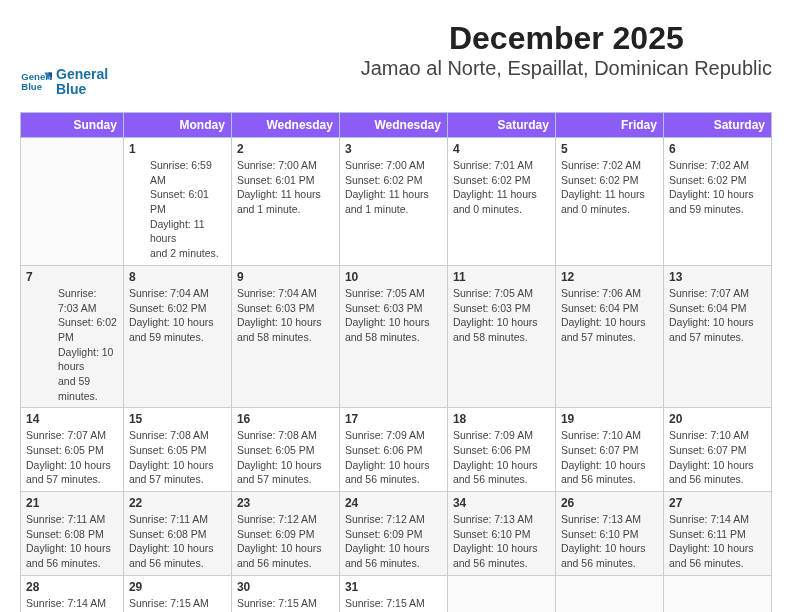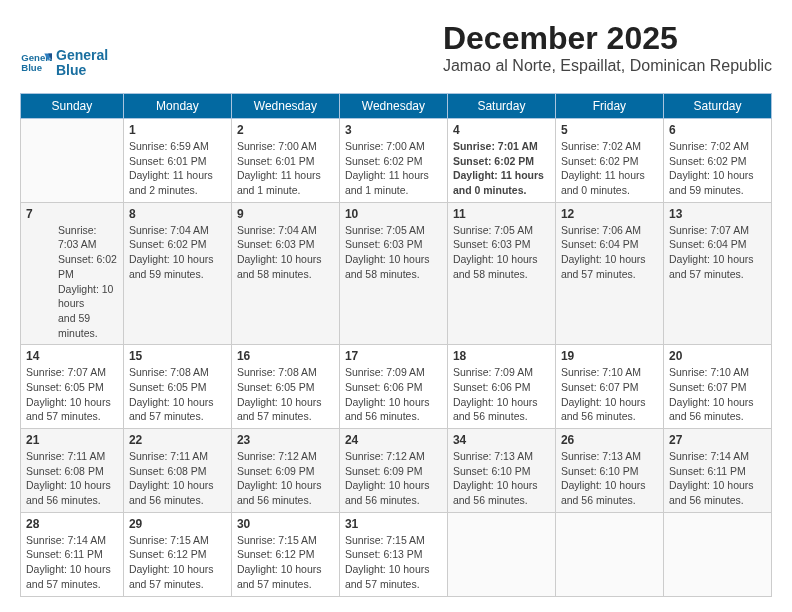--- a/index.html
+++ b/index.html
@@ -20,51 +20,51 @@
       color: #1a6fa0;
       font-weight: bold;
       line-height: 1.1;
     }
     .logo-icon {
       width: 32px;
       height: 32px;
       margin-right: 4px;
     }
     .title-section {
-      text-align: left;
-      margin-bottom: 4px;
+      text-align: center;
+      margin-bottom: 18px;
     }
     .month-title {
       font-size: 32px;
       font-weight: bold;
       color: #222;
     }
     .location-subtitle {
-      font-size: 16px;
+      font-size: 20px;
       color: #444;
       margin-bottom: 8px;
     }
     .top-row {
       display: flex;
       justify-content: space-between;
       align-items: flex-end;
       margin-bottom: 6px;
     }
     table {
       width: 100%;
       border-collapse: collapse;
       font-size: 11px;
     }
     thead tr th {
-      background-color: #0369a1;
+      background-color: #8b5cf6;
       color: #fff;
       padding: 5px 6px;
-      text-align: center;
+      text-align: right;
       font-size: 12px;
-      font-weight: normal;
+      font-weight: bold;
       border: 1px solid #aac4de;
     }
     tbody tr td {
       border: 1px solid #ccc;
       vertical-align: top;
       padding: 4px 5px;
       width: 105px;
       min-height: 80px;
       color: #333;
       font-size: 10.5px;
@@ -124,42 +124,42 @@
         <th>Saturday</th>
         <th>Friday</th>
         <th>Saturday</th>
       </tr>
   </thead>
   <tbody id="calendar-body">
   <tr>
         <td class="empty"></td>
         <td>
           <span class="day-number">1</span>
-          <div class="day-info" style="white-space: pre-line;">Sunrise: 6:59 AM
+          <div class="day-info" style="white-space: pre-line; margin-left: 21px;">Sunrise: 6:59 AM
 Sunset: 6:01 PM
 Daylight: 11 hours
 and 2 minutes.</div>
         </td>
         <td>
           <span class="day-number">2</span>
           <div class="day-info" style="white-space: pre-line;">Sunrise: 7:00 AM
 Sunset: 6:01 PM
 Daylight: 11 hours
 and 1 minute.</div>
         </td>
         <td>
           <span class="day-number">3</span>
           <div class="day-info" style="white-space: pre-line;">Sunrise: 7:00 AM
 Sunset: 6:02 PM
 Daylight: 11 hours
 and 1 minute.</div>
         </td>
         <td>
           <span class="day-number">4</span>
-          <div class="day-info" style="white-space: pre-line; font-weight: bold;">Sunrise: 7:01 AM
+          <div class="day-info" style="white-space: pre-line;">Sunrise: 7:01 AM
 Sunset: 6:02 PM
 Daylight: 11 hours
 and 0 minutes.</div>
         </td>
         <td>
           <span class="day-number">5</span>
           <div class="day-info" style="white-space: pre-line;">Sunrise: 7:02 AM
 Sunset: 6:02 PM
 Daylight: 11 hours
 and 0 minutes.</div>

